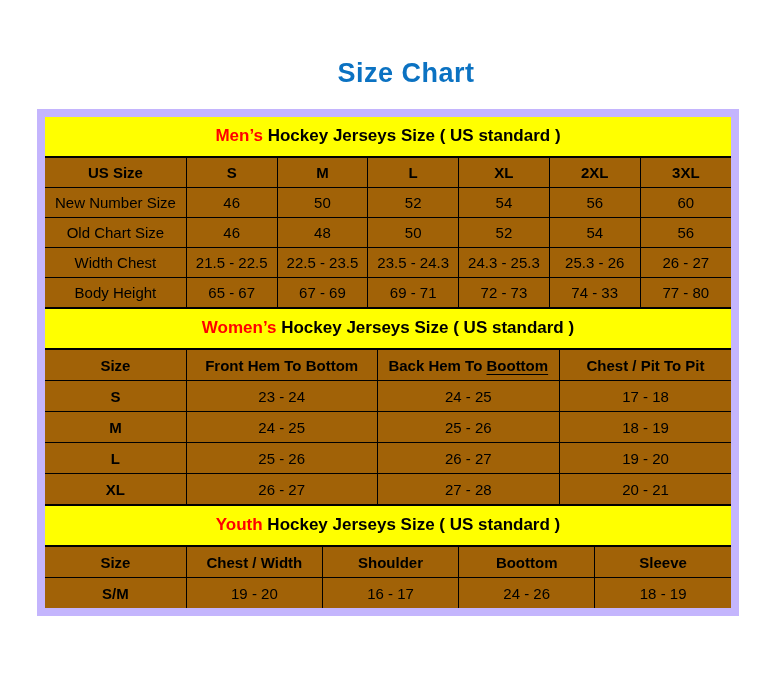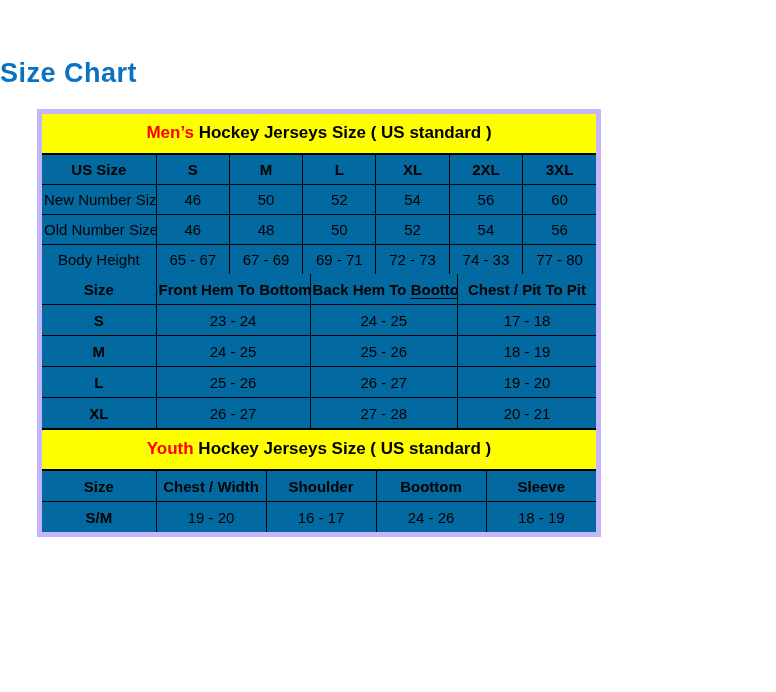--- a/index.html
+++ b/index.html
@@ -8,32 +8,34 @@
     background: #FFFFFF;
     font-family: "Liberation Sans", sans-serif;
     color: #000000;
   }
   body {
     width: 776px;
     height: 692px;
     overflow: hidden;
   }
   .page-title {
+    text-align: center;
     color: #0B72C2;
     font-size: 27px;
     font-weight: 700;
     letter-spacing: 0.5px;
     margin: 58px 0 20px 0;
+    padding-left: 36px;
   }
   .chart-wrap {
-    width: 564px;
+    width: 702px;
     margin-left: 37px;
-    border: 5px solid #c4b5fd;
+    border: 8px solid #c4b5fd;
     box-sizing: border-box;
-    background: #0369a1;
+    background: #a16207;
   }
   .band {
     background: #FFFF00;
     border-top: 2px solid #000000;
     border-bottom: 2px solid #000000;
     text-align: center;
     font-weight: 700;
     font-size: 17px;
     padding: 9px 0 10px 0;
   }
@@ -106,42 +108,52 @@
         <tr>
           <td>New Number Size</td>
           <td>46</td>
           <td>50</td>
           <td>52</td>
           <td>54</td>
           <td>56</td>
           <td>60</td>
         </tr>
         <tr>
-          <td>Old Number Size</td>
+          <td>Old Chart Size</td>
           <td>46</td>
           <td>48</td>
           <td>50</td>
           <td>52</td>
           <td>54</td>
           <td>56</td>
+        </tr>
+        <tr>
+          <td>Width Chest</td>
+          <td>21.5 - 22.5</td>
+          <td>22.5 - 23.5</td>
+          <td>23.5 - 24.3</td>
+          <td>24.3 - 25.3</td>
+          <td>25.3 - 26</td>
+          <td>26 - 27</td>
         </tr>
         <tr>
           <td>Body Height</td>
           <td>65 - 67</td>
           <td>67 - 69</td>
           <td>69 - 71</td>
           <td>72 - 73</td>
           <td>74 - 33</td>
           <td>77 - 80</td>
         </tr>
       </tbody>
     </table>
   </section>
 
   <section>
+    <div class="band"><span class="accent">Women’s</span><span> Hockey Jerseys Size ( US standard )</span></div>
     <table class="womens-table">
       <colgroup>
         <col style="width:20.6%">
           <col style="width:27.8%">
           <col style="width:26.6%">
           <col style="width:25.0%">
       </colgroup>
       <thead>
         <tr>
           <th>Size</th>

